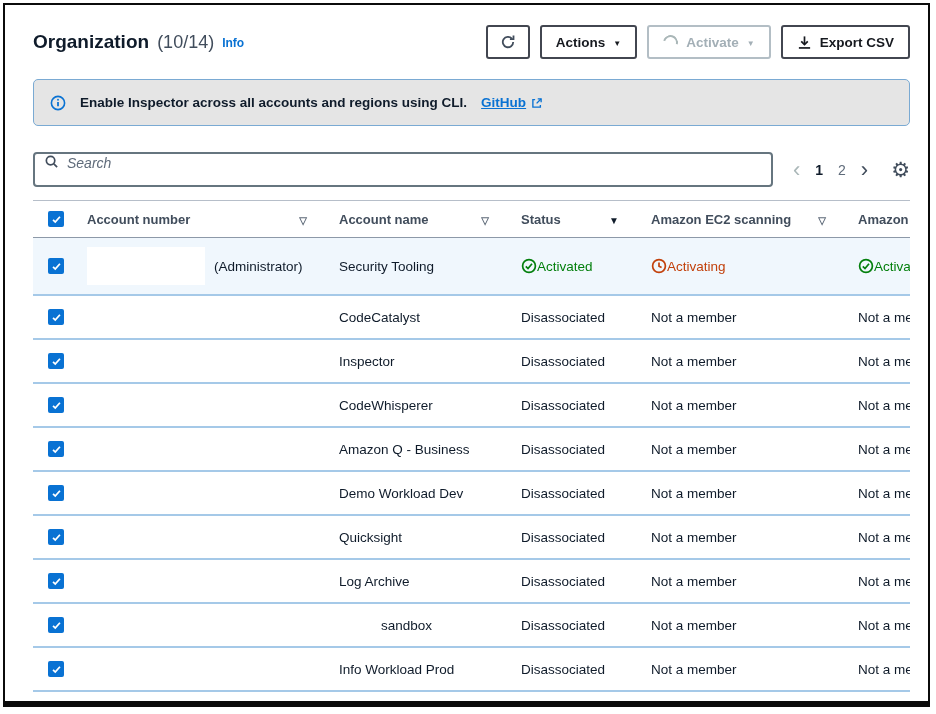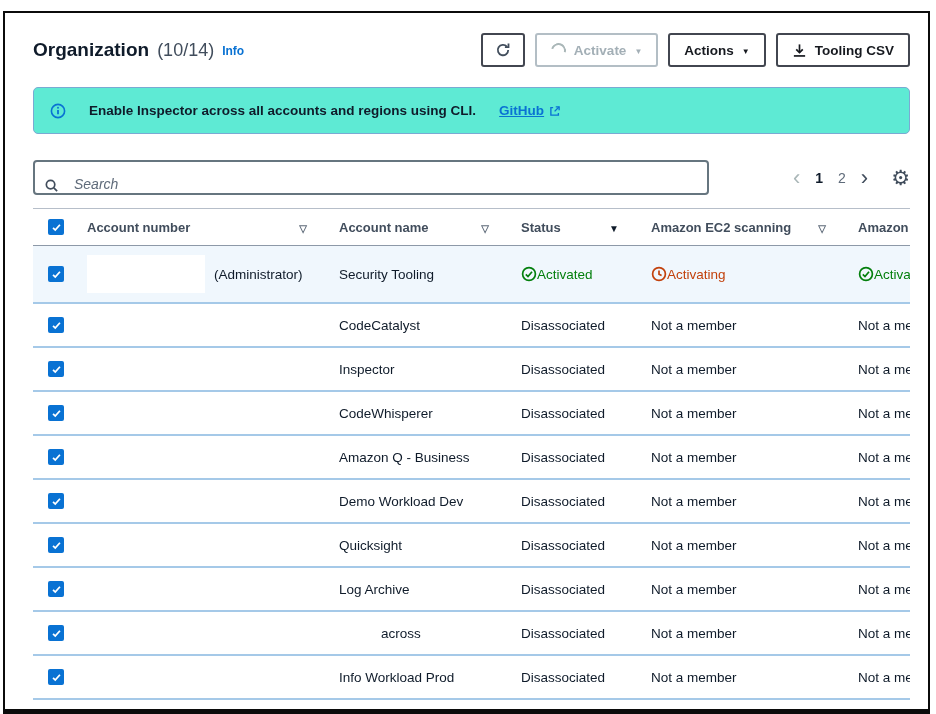--- a/index.html
+++ b/index.html
@@ -1,16 +1,16 @@
 <!DOCTYPE html>
 <html><head>
 <meta charset="utf-8">
 <style>
   html,body{margin:0;padding:0;width:936px;height:714px;background:#fff;overflow:hidden;}
-  .frame{position:absolute;left:3px;top:11px;width:927px;height:704px;box-sizing:border-box;
+  .frame{position:absolute;left:3px;top:3px;width:927px;height:704px;box-sizing:border-box;
     border:2px solid #0b0b0b;border-bottom-width:6px;background:#fff;overflow:hidden;
     font-family:"Liberation Sans",sans-serif;color:#0f1b2a;}
   .content{padding:14px 18px 0 28px;}
 
   
   .topbar{display:flex;align-items:center;justify-content:space-between;margin:6px 0 20px;}
   .title-wrap{display:flex;align-items:baseline;gap:8px;}
   h1{font-size:19px;margin:0;font-weight:700;color:#0f1b2a;}
   .count{font-size:18px;color:#414d5c;font-weight:400;}
   .info-link{font-size:12px;font-weight:700;color:#0972d3;text-decoration:none;position:relative;top:-1px;}
@@ -18,29 +18,29 @@
   .btn{box-sizing:border-box;height:34px;border:2px solid #424650;border-radius:3px;background:#fff;
     font-family:"Liberation Sans",sans-serif;font-weight:700;font-size:13.5px;color:#16191f;
     padding:0 14px;display:inline-flex;align-items:center;gap:8px;cursor:pointer;white-space:nowrap;}
   .btn.icon-only{padding:0 12px;}
   .btn.disabled{border-color:#b3bec5;color:#a3afb6;cursor:default;}
   .caret::after{content:"\25BC";font-size:8px;position:relative;top:-1px;}
   .spinner{width:11px;height:11px;border:2px solid #aab7b8;border-left-color:transparent;border-bottom-color:transparent;border-radius:50%;transform:rotate(-30deg);}
   .btn svg{display:block;}
 
   
-  .banner{box-sizing:border-box;border:1px solid #7aaad3;background:#5eead4;border-radius:5px;
-    padding:0 16px;height:47px;display:flex;align-items:center;gap:23px;margin-bottom:26px;}
+  .banner{box-sizing:border-box;border:1px solid #7aaad3;background:#e5e5e5;border-radius:5px;
+    padding:0 16px;height:47px;display:flex;align-items:center;gap:14px;margin-bottom:26px;}
   .banner-text{font-weight:700;font-size:13.5px;color:#0f1b2a;}
   .banner a{color:#0972d3;font-weight:700;font-size:13.5px;text-decoration:underline;display:inline-flex;gap:5px;align-items:center;}
 
   
   .controls{display:flex;align-items:center;justify-content:space-between;margin-bottom:13px;}
-  .search{box-sizing:border-box;width:676px;height:35px;border:2px solid #66757f;border-radius:4px;
-    display:flex;align-items:flex-end;padding:0 9px;gap:13px;background:#fff;}
+  .search{box-sizing:border-box;width:740px;height:35px;border:2px solid #66757f;border-radius:4px;
+    display:flex;align-items:flex-start;padding:0 9px;gap:6px;background:#fff;}
   .search input{border:none;outline:none;flex:1;font-size:14px;font-family:"Liberation Sans",sans-serif;color:#0f1b2a;background:transparent;}
   .search input::placeholder{font-style:italic;color:#5f6b7a;}
   .pagination{display:flex;align-items:center;gap:15px;}
   .pg-arrow{font-size:22px;line-height:16px;color:#414d5c;cursor:pointer;}
   .pg-prev::after{content:"\2039";}
   .pg-next::after{content:"\203A";}
   .pg-arrow.disabled{color:#aab7b8;}
   .pg-num{font-size:14px;color:#5f6b7a;cursor:pointer;}
   .pg-num.current{font-weight:700;color:#0f1b2a;}
   .gear{border:none;background:none;cursor:pointer;padding:0;margin-left:8px;line-height:1;}
@@ -85,36 +85,36 @@
         <span class="count">(10/14)</span>
         <a class="info-link" href="#">Info</a>
       </div>
       <div class="actions">
         <button class="btn icon-only">
           <svg width="16" height="16" viewBox="0 0 16 16">
               <path d="M13.2 8a5.2 5.2 0 1 1-1.3-3.4" fill="none" stroke="#414d5c" stroke-width="1.8"></path>
               <path d="M13.5 1.5v3.6h-3.6" fill="none" stroke="#414d5c" stroke-width="1.8"></path>
             </svg>
         </button>
+        <button class="btn">
+          <span>Actions</span>
+          <span class="caret"></span>
+        </button>
         <button class="btn disabled">
           <span class="spinner"></span>
           <span>Activate</span>
-          <span class="caret"></span>
-        </button>
-        <button class="btn">
-          <span>Actions</span>
           <span class="caret"></span>
         </button>
         <button class="btn">
           <svg width="15" height="15" viewBox="0 0 16 16">
               <path d="M8 1.5v8.5" stroke="#16191f" stroke-width="1.8" fill="none"></path>
               <path d="M4.5 6.8L8 10.3l3.5-3.5" fill="none" stroke="#16191f" stroke-width="1.8"></path>
               <path d="M2 13.8h12" stroke="#16191f" stroke-width="1.8"></path>
             </svg>
-          <span>Tooling CSV</span>
+          <span>Export CSV</span>
         </button>
       </div>
     </div>
 
     <div class="banner">
       <svg width="16" height="16" viewBox="0 0 16 16">
           <circle cx="8" cy="8" r="6.6" fill="none" stroke="#0972d3" stroke-width="1.6"></circle>
           <path d="M8 7v4.2" stroke="#0972d3" stroke-width="1.8" fill="none"></path>
           <circle cx="8" cy="4.7" r="0.95" fill="#0972d3"></circle>
         </svg>
@@ -336,21 +336,21 @@
       <span class="checkbox">
                   <svg viewBox="0 0 16 16" width="11" height="11">
                     <path d="M3 8.5l3.2 3.2L13 4" fill="none" stroke="#fff" stroke-width="2.6"></path>
                   </svg>
                 </span>
     </div>
     <div class="cell cell-account">
 
       <span class="acct-note"></span>
     </div>
-    <div class="cell cell-name indent">across</div>
+    <div class="cell cell-name indent">sandbox</div>
     <div class="cell st cell-status">Disassociated</div>
     <div class="cell st cell-ec2">Not a member</div>
     <div class="cell st cell-ecr">Not a member</div>
   </div>
             <div class="trow">
     <div class="cell cell-check">
       <span class="checkbox">
                   <svg viewBox="0 0 16 16" width="11" height="11">
                     <path d="M3 8.5l3.2 3.2L13 4" fill="none" stroke="#fff" stroke-width="2.6"></path>
                   </svg>

